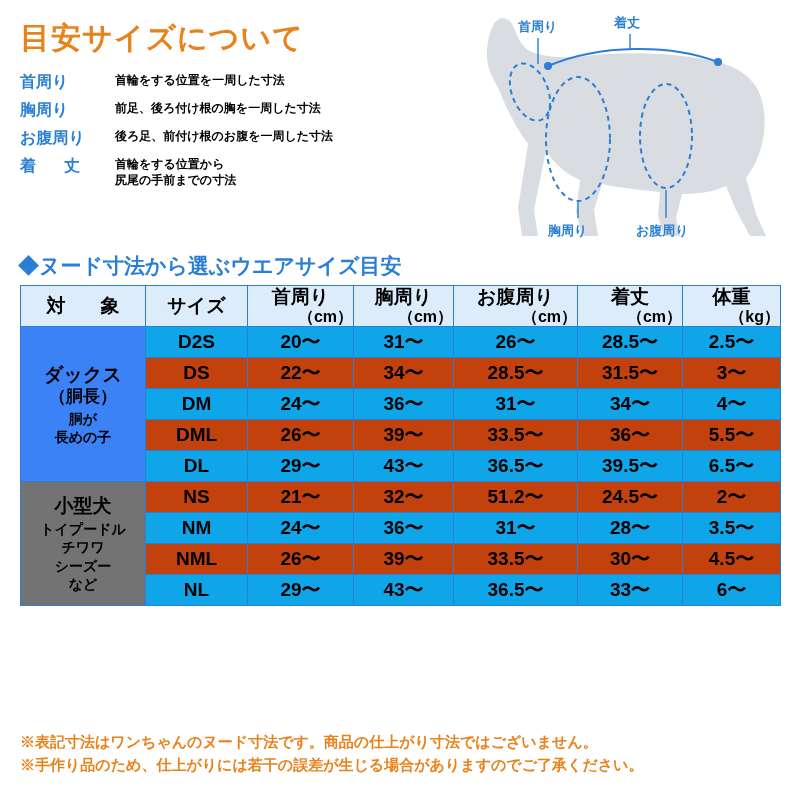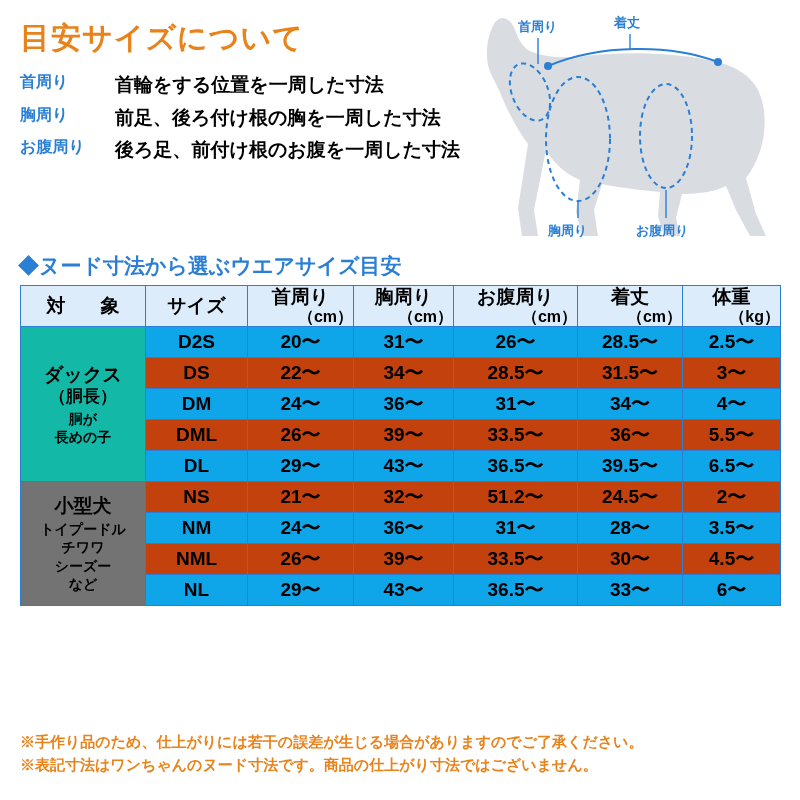--- a/index.html
+++ b/index.html
@@ -50,21 +50,21 @@
     flex: 0 0 95px;
     color: #2a7fd4;
     font-size: 16px;
     font-weight: bold;
     white-space: nowrap;
   }
   .defterm.spaced {
     letter-spacing: 6px;
   }
   .defdesc {
-    font-size: 19px;
+    font-size: 12px;
     font-weight: bold;
     color: #000;
     line-height: 1.35;
     white-space: pre-line;
   }
 
   
   .dogbox {
     position: absolute;
     left: 470px;
@@ -124,21 +124,21 @@
   thead th .unit {
     display: block;
     font-size: 16px;
     text-align: right;
   }
   thead th.target {
     letter-spacing: 8px;
     padding-left: 8px;
   }
   td.group {
-    background: #14b8a6;
+    background: #3b82f6;
     color: #2a7fd4;
     font-size: 21px;
     line-height: 1.25;
     font-weight: bold;
     padding: 2px 0;
   }
   td.group .sub1 {
     display: block;
     font-size: 17px;
   }
@@ -188,20 +188,25 @@
       <div class="defterm">首周り</div>
       <div class="defdesc">首輪をする位置を一周した寸法</div>
     </div>
     <div class="defrow">
       <div class="defterm">胸周り</div>
       <div class="defdesc">前足、後ろ付け根の胸を一周した寸法</div>
     </div>
     <div class="defrow">
       <div class="defterm">お腹周り</div>
       <div class="defdesc">後ろ足、前付け根のお腹を一周した寸法</div>
+    </div>
+    <div class="defrow">
+      <div class="defterm spaced">着　丈</div>
+      <div class="defdesc">首輪をする位置から
+尻尾の手前までの寸法</div>
     </div>
   </div>
 
   <div class="dogbox">
     <svg width="325" height="250" viewBox="0 0 325 250">
 
       <g>
         <path fill="#d9dde2" d="
           M 22,72
           C 14,58 16,34 24,20
@@ -377,17 +382,17 @@
           <td class="val">43〜</td>
           <td class="val">36.5〜</td>
           <td class="val">33〜</td>
           <td class="val">6〜</td>
         </tr>
       </tbody>
     </table>
   </div>
 
   <div class="notes">
+    <div class="note">※表記寸法はワンちゃんのヌード寸法です。商品の仕上がり寸法ではございません。</div>
     <div class="note">※手作り品のため、仕上がりには若干の誤差が生じる場合がありますのでご了承ください。</div>
-    <div class="note">※表記寸法はワンちゃんのヌード寸法です。商品の仕上がり寸法ではございません。</div>
   </div>
 
 </div>
 
 </body></html>

